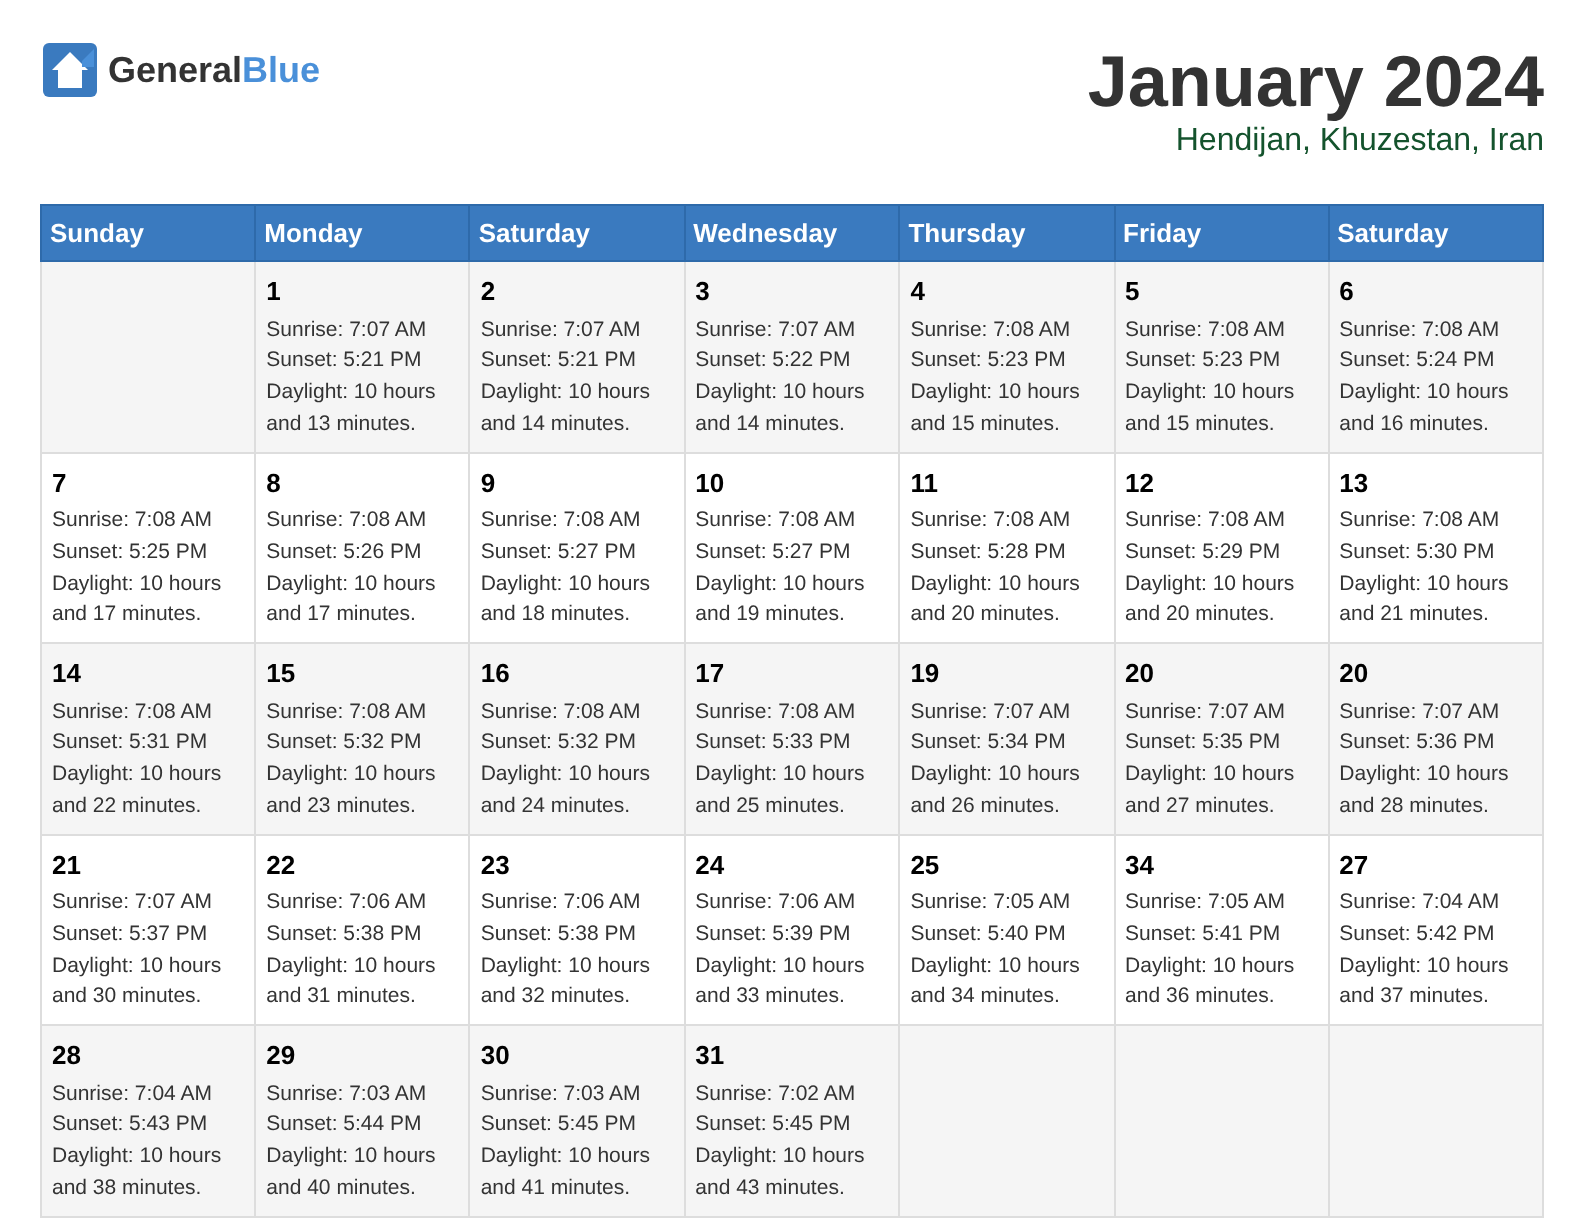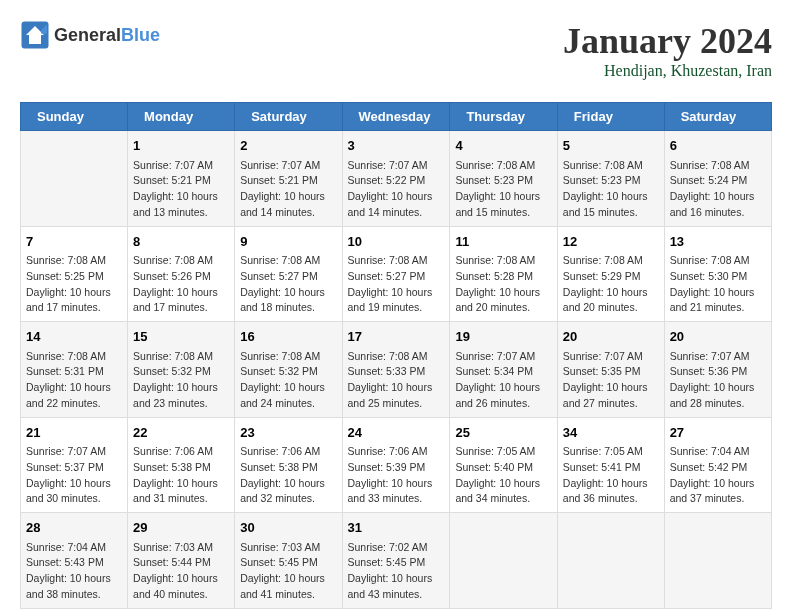--- a/index.html
+++ b/index.html
@@ -30,42 +30,41 @@
       font-size: 18px;
       font-weight: bold;
       color: #4a90d9;
     }
     .logo-icon {
       width: 30px;
       height: 30px;
     }
     .title-section {
       text-align: right;
-      font-family: Liberation Serif, serif;
     }
     .month-year {
       font-size: 36px;
       font-weight: bold;
       color: #333;
     }
     .location {
       font-size: 16px;
       color: #14532d;
     }
     table {
       width: 100%;
       border-collapse: collapse;
       font-size: 11px;
     }
     thead tr {
       background-color: #3a7abf;
       color: #fff;
     }
     thead th {
-      padding: 6px 16px;
+      padding: 6px 4px;
       text-align: left;
       font-size: 13px;
       font-weight: bold;
       border: 1px solid #2e6aaa;
     }
     tbody tr {
       vertical-align: top;
     }
     tbody tr:nth-child(odd) {
       background-color: #f5f5f5;

